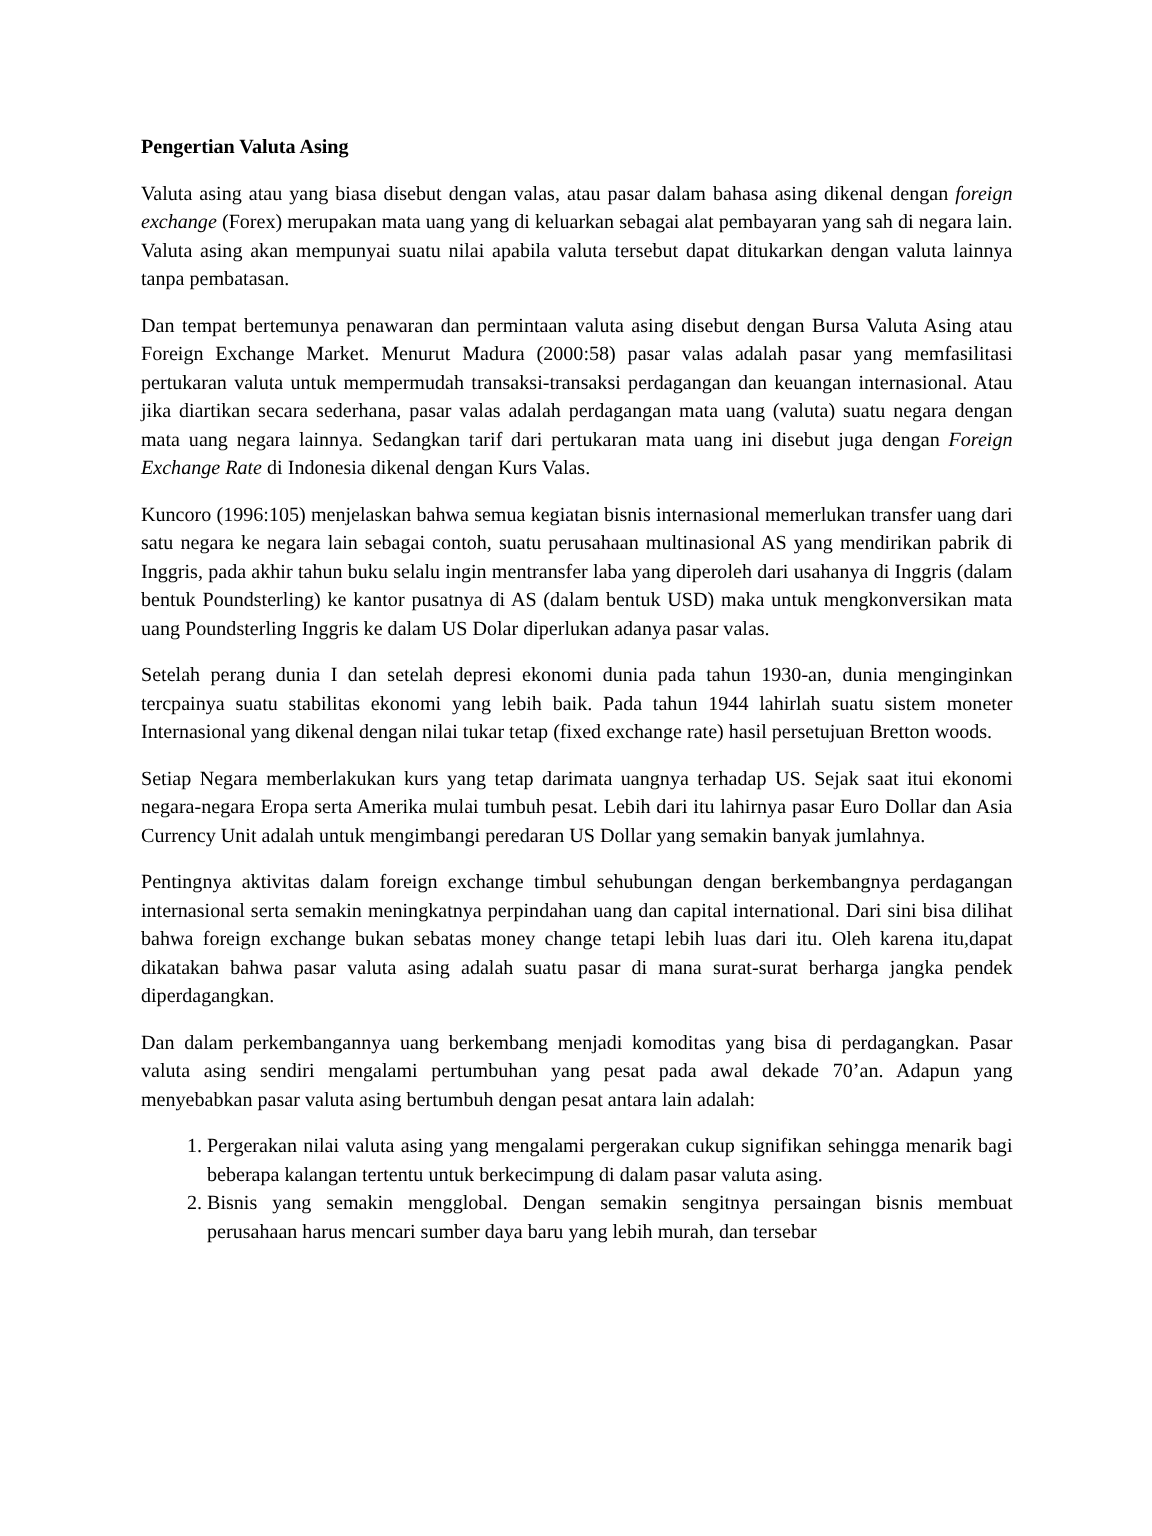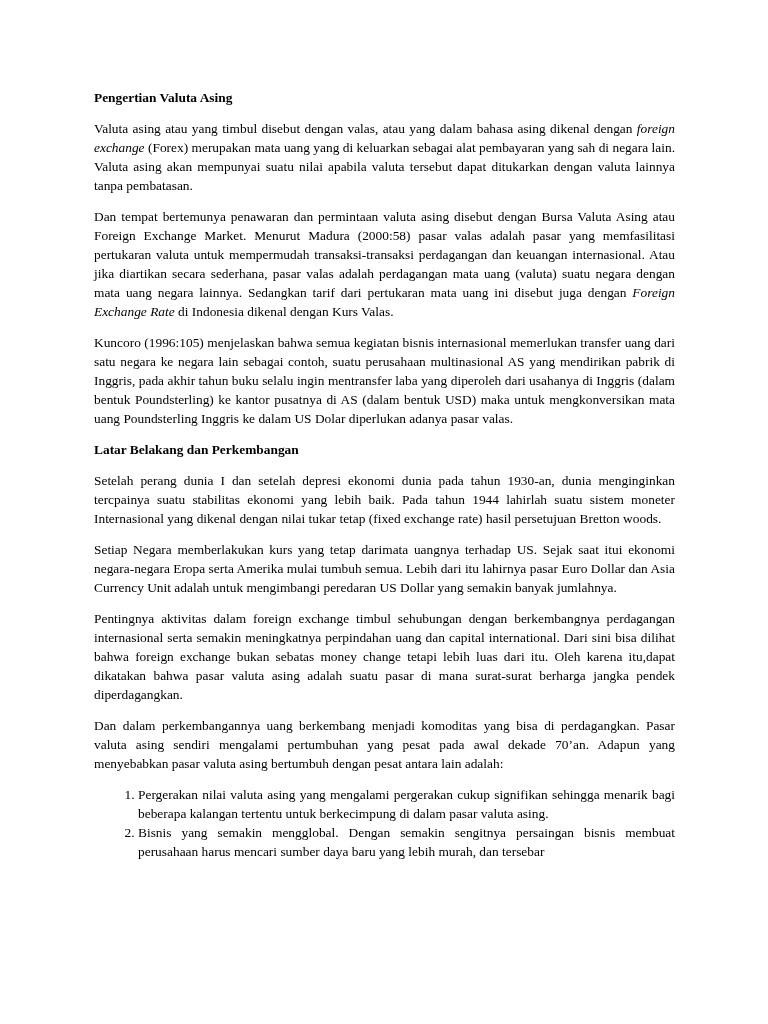--- a/index.html
+++ b/index.html
@@ -47,26 +47,25 @@
     text-align: justify;
   }
   .italic { font-style: italic; }
 </style>
 </head>
 <body>
 
 <div class="page">
   <div class="content">
       <h2><span style="font-weight: bold;">Pengertian Valuta Asing</span></h2>
-      <p><span>Valuta asing atau yang timbul disebut dengan valas, atau yang dalam bahasa asing dikenal dengan </span><span class="italic">foreign exchange</span><span> (Forex) merupakan mata uang yang di keluarkan sebagai alat pembayaran yang sah di negara lain. Valuta asing akan mempunyai suatu nilai apabila valuta tersebut dapat ditukarkan dengan valuta lainnya tanpa pembatasan.</span></p>
+      <p><span>Valuta asing atau yang biasa disebut dengan valas, atau pasar dalam bahasa asing dikenal dengan </span><span class="italic">foreign exchange</span><span> (Forex) merupakan mata uang yang di keluarkan sebagai alat pembayaran yang sah di negara lain. Valuta asing akan mempunyai suatu nilai apabila valuta tersebut dapat ditukarkan dengan valuta lainnya tanpa pembatasan.</span></p>
       <p><span>Dan tempat bertemunya penawaran dan permintaan valuta asing disebut dengan Bursa Valuta Asing atau Foreign Exchange Market. Menurut Madura (2000:58) pasar valas adalah pasar yang memfasilitasi pertukaran valuta untuk mempermudah transaksi-transaksi perdagangan dan keuangan internasional. Atau jika diartikan secara sederhana, pasar valas adalah perdagangan mata uang (valuta) suatu negara dengan mata uang negara lainnya. Sedangkan tarif dari pertukaran mata uang ini disebut juga dengan </span><span class="italic">Foreign Exchange Rate</span><span> di Indonesia dikenal dengan Kurs Valas.</span></p>
       <p><span>Kuncoro (1996:105) menjelaskan bahwa semua kegiatan bisnis internasional memerlukan transfer uang dari satu negara ke negara lain sebagai contoh, suatu perusahaan multinasional AS yang mendirikan pabrik di Inggris, pada akhir tahun buku selalu ingin mentransfer laba yang diperoleh dari usahanya di Inggris (dalam bentuk Poundsterling) ke kantor pusatnya di AS (dalam bentuk USD) maka untuk mengkonversikan mata uang Poundsterling Inggris ke dalam US Dolar diperlukan adanya pasar valas.</span></p>
-      <h2><span style="font-weight: bold;">Latar Belakang dan Perkembangan</span></h2>
       <p><span>Setelah perang dunia I dan setelah depresi ekonomi dunia pada tahun 1930-an, dunia menginginkan tercpainya suatu stabilitas ekonomi yang lebih baik. Pada tahun 1944 lahirlah suatu sistem moneter Internasional yang dikenal dengan nilai tukar tetap (fixed exchange rate) hasil persetujuan Bretton woods.</span></p>
-      <p><span>Setiap Negara memberlakukan kurs yang tetap darimata uangnya terhadap US. Sejak saat itui ekonomi negara-negara Eropa serta Amerika mulai tumbuh semua. Lebih dari itu lahirnya pasar Euro Dollar dan Asia Currency Unit adalah untuk mengimbangi peredaran US Dollar yang semakin banyak jumlahnya.</span></p>
+      <p><span>Setiap Negara memberlakukan kurs yang tetap darimata uangnya terhadap US. Sejak saat itui ekonomi negara-negara Eropa serta Amerika mulai tumbuh pesat. Lebih dari itu lahirnya pasar Euro Dollar dan Asia Currency Unit adalah untuk mengimbangi peredaran US Dollar yang semakin banyak jumlahnya.</span></p>
       <p><span>Pentingnya aktivitas dalam foreign exchange timbul sehubungan dengan berkembangnya perdagangan internasional serta semakin meningkatnya perpindahan uang dan capital international. Dari sini bisa dilihat bahwa foreign exchange bukan sebatas money change tetapi lebih luas dari itu. Oleh karena itu,dapat dikatakan bahwa pasar  valuta asing adalah suatu pasar di mana surat-surat berharga jangka pendek diperdagangkan.</span></p>
       <p><span>Dan dalam perkembangannya uang berkembang menjadi komoditas yang bisa di perdagangkan. Pasar valuta asing sendiri mengalami pertumbuhan yang pesat pada awal dekade 70’an. Adapun yang menyebabkan pasar valuta asing bertumbuh dengan pesat antara lain adalah:</span></p>
       <ol>
         <li><span>Pergerakan nilai valuta asing yang mengalami pergerakan cukup signifikan sehingga menarik bagi beberapa kalangan tertentu untuk berkecimpung di dalam pasar valuta asing.</span></li>
         <li><span>Bisnis yang semakin mengglobal. Dengan semakin sengitnya persaingan bisnis membuat perusahaan harus mencari sumber daya baru yang lebih murah, dan tersebar</span></li>
       </ol>
     </div>
 </div>
 
 </body></html>

